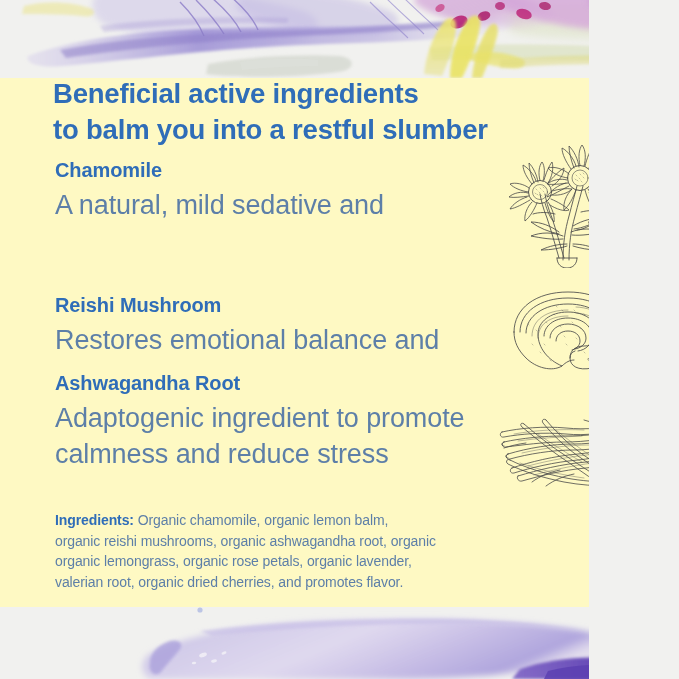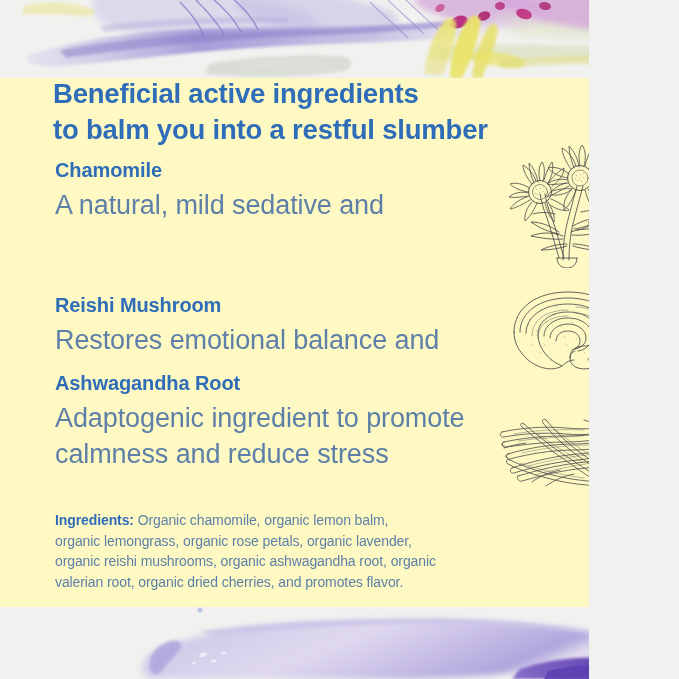--- a/index.html
+++ b/index.html
@@ -407,22 +407,22 @@
         <path d="M128,16 C131,15 133,17 131,19"></path>
         <path d="M132,22 C135,21 137,24 135,26"></path>
         <path d="M6,30 C3,31 3,34 6,34"></path>
         <path d="M10,42 C7,43 7,46 10,46"></path>
       </g>
     </svg>
   </div>
 
   <div class="ingredients">
     <span class="ln"><span class="lbl">Ingredients:</span><span> Organic chamomile, organic lemon balm,</span></span>
+    <span class="ln">organic reishi mushrooms, organic ashwagandha root, organic</span>
     <span class="ln">organic lemongrass, organic rose petals, organic lavender,</span>
-    <span class="ln">organic reishi mushrooms, organic ashwagandha root, organic</span>
     <span class="ln">valerian root, organic dried cherries, and promotes flavor.</span>
   </div>
 
   <div class="wc-bottom">
     <svg viewBox="0 0 679 72" width="679" height="72" xmlns="http://www.w3.org/2000/svg">
       <defs>
         <filter id="bblurA" x="-30%" y="-30%" width="160%" height="160%">
           <feGaussianBlur stdDeviation="3"></feGaussianBlur>
         </filter>
         <filter id="bblurB" x="-30%" y="-30%" width="160%" height="160%">

